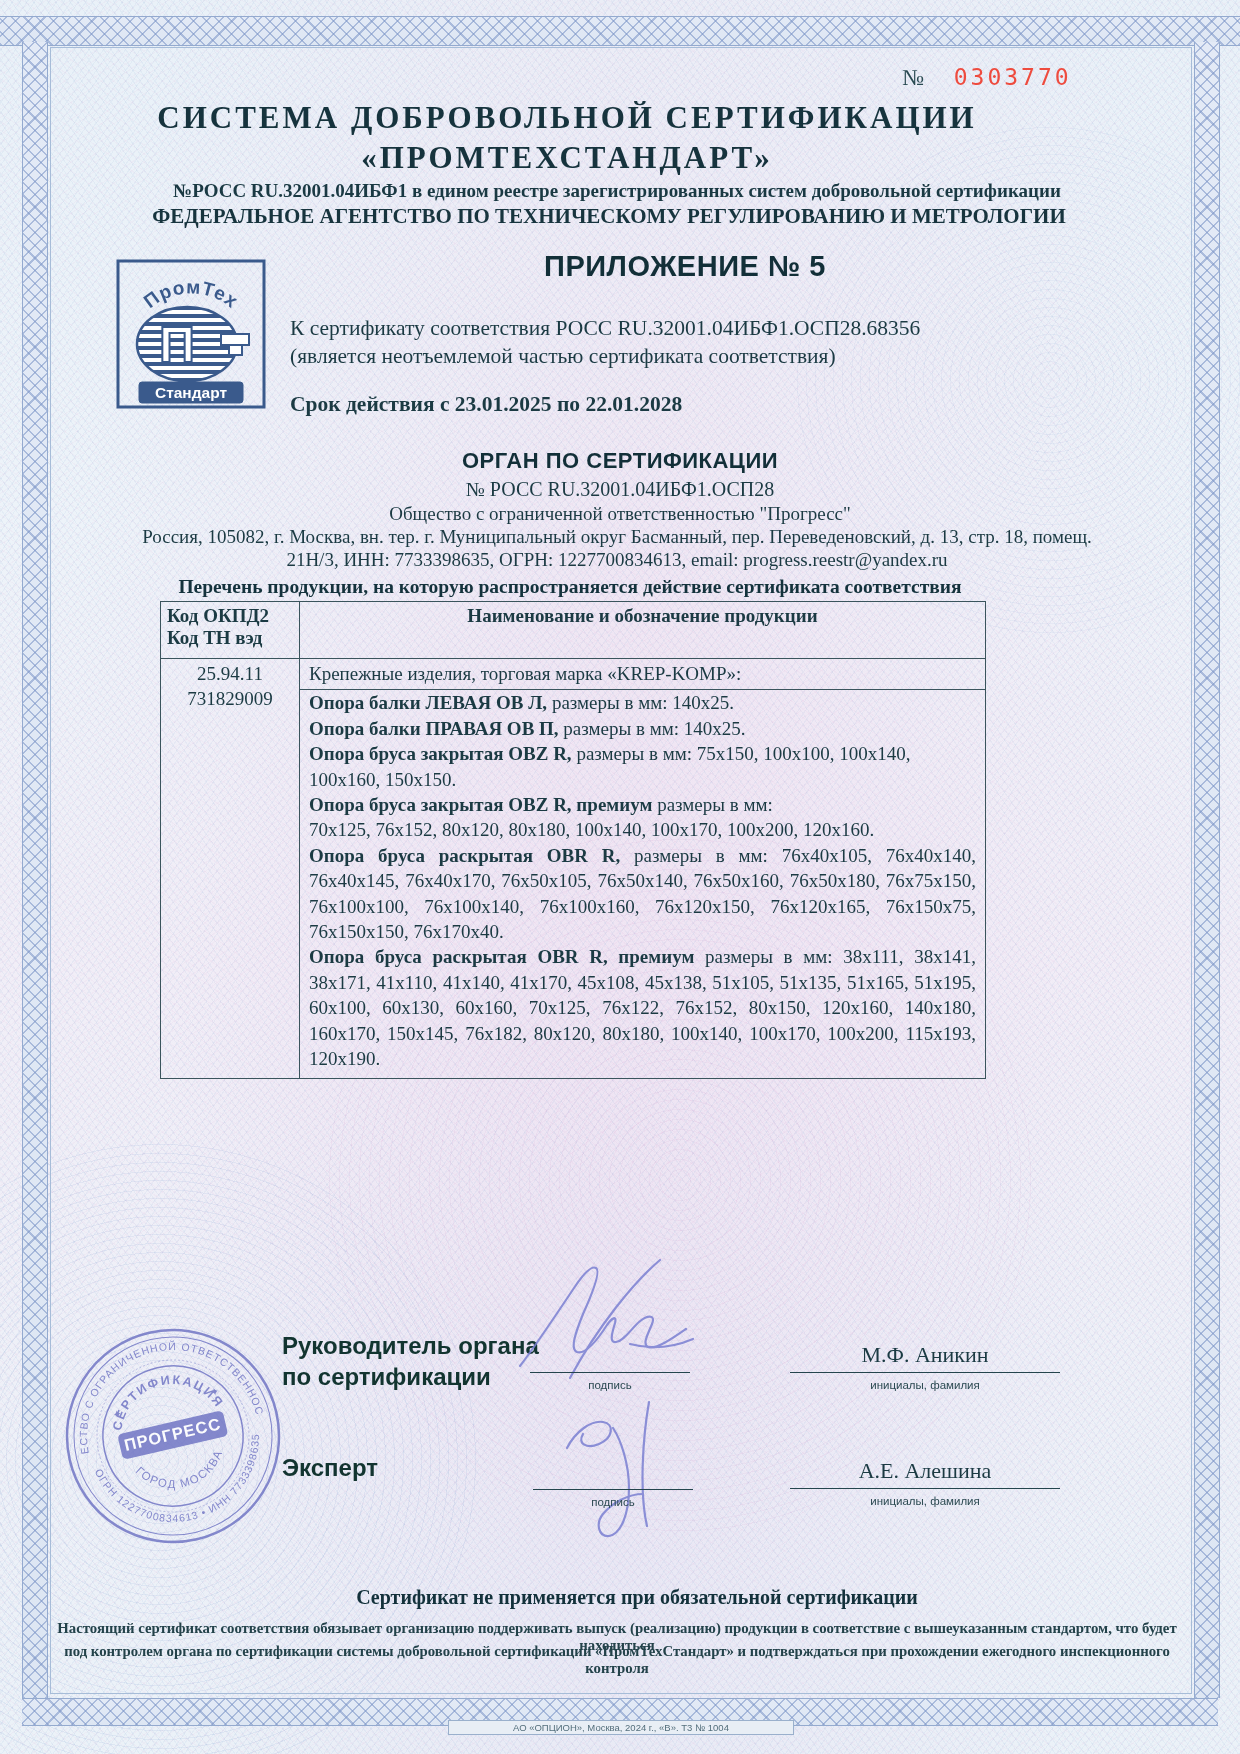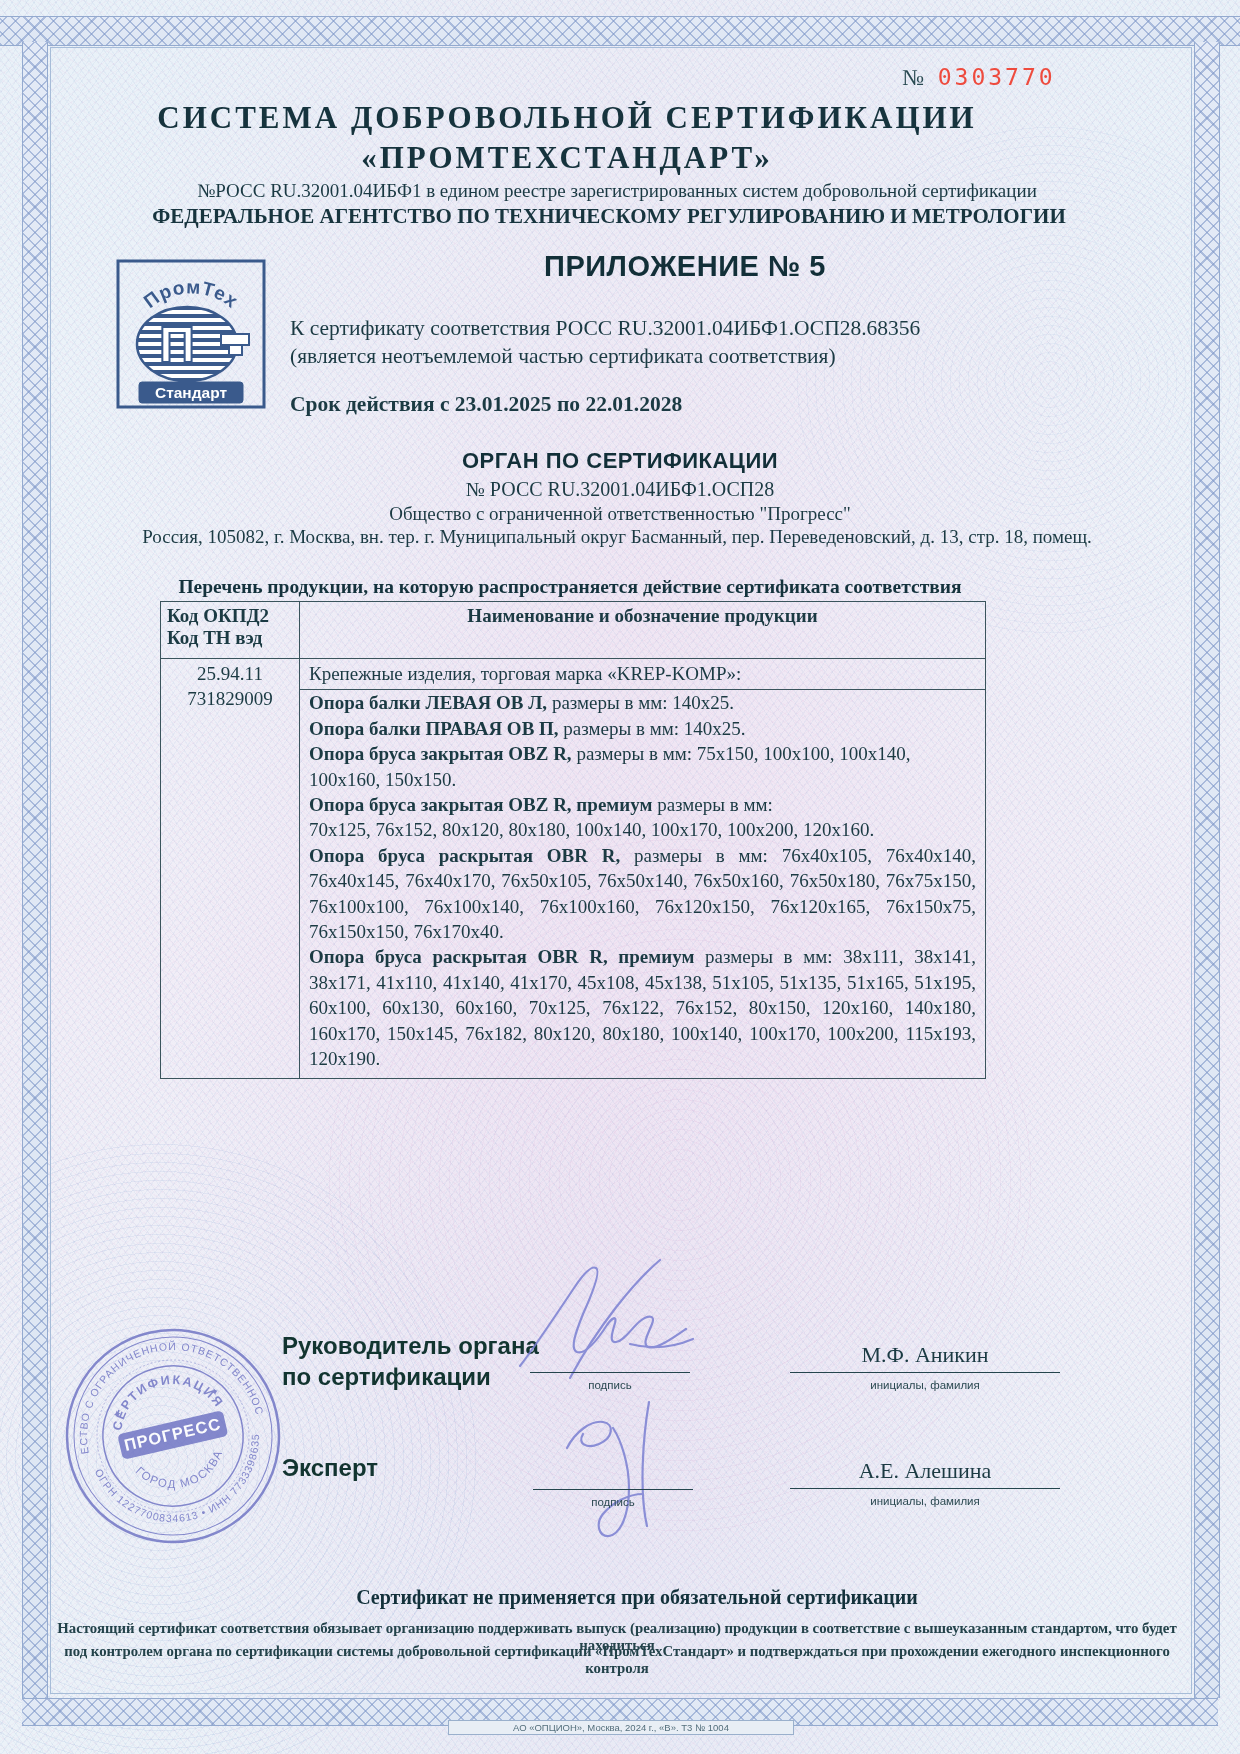--- a/index.html
+++ b/index.html
@@ -46,25 +46,25 @@
   
   .badge{position:absolute;left:397px;top:10px;width:278px;height:62px;border-radius:16px;
     background:linear-gradient(180deg,#cdd3ec,#c1c8e6);
     box-shadow:inset 0 0 0 3px #f2f4fb, 0 0 0 2px #94a0ce, 2px 3px 5px rgba(90,100,150,.35);
     display:flex;align-items:center;justify-content:center;}
   .badge span{font-family:"Liberation Sans",sans-serif;font-weight:800;font-size:30px;
     letter-spacing:2px;color:#ffffff;text-shadow:1px 1px 0 #8a96c4,2px 2px 3px rgba(70,80,130,.55);}
 
   .serial{position:absolute;left:902px;top:64px;font-size:23px;white-space:nowrap;}
   .serial .no{color:#2a4a52;}
-  .serial .digits{color:#ee4b3e;font-family:"DejaVu Sans Mono",monospace;letter-spacing:3px;margin-left:8px;}
+  .serial .digits{color:#ee4b3e;font-family:"DejaVu Sans Mono",monospace;letter-spacing:3px;margin-left:24px;}
 
   .title1{top:100px;left:-3px;font-size:31px;font-weight:bold;letter-spacing:3px;color:#16333d;}
   .title2{top:140px;left:-3px;font-size:31px;font-weight:bold;letter-spacing:3px;color:#16333d;}
-  .registry{top:180px;left:47px;font-size:19px;font-weight:normal;color:#1a3943;}
+  .registry{top:180px;left:47px;font-size:19px;font-weight:bold;color:#1a3943;}
   .agency{top:204px;left:39px;font-size:21px;font-weight:bold;color:#17343e;}
   .annex{top:250px;left:115px;font-family:"Liberation Sans",sans-serif;font-weight:800;
     font-size:29px;color:#122f38;letter-spacing:.5px;}
 
   .logo{position:absolute;left:115px;top:258px;width:152px;height:152px;}
 
   .certline1{position:absolute;left:290px;top:316px;font-size:21.5px;}
   .certline2{position:absolute;left:290px;top:344px;font-size:21.5px;}
   .validity{position:absolute;left:290px;top:392px;font-size:21.5px;font-weight:bold;}
 
@@ -165,20 +165,21 @@
   </svg>
 
   <div class="certline1">К сертификату соответствия РОСС RU.32001.04ИБФ1.ОСП28.68356</div>
   <div class="certline2">(является неотъемлемой частью сертификата соответствия)</div>
   <div class="validity">Срок действия с 23.01.2025 по 22.01.2028</div>
 
   <div class="cline org-heading">ОРГАН ПО СЕРТИФИКАЦИИ</div>
   <div class="cline org-number">№ РОСС RU.32001.04ИБФ1.ОСП28</div>
   <div class="cline org-name">Общество с ограниченной ответственностью "Прогресс"</div>
   <div class="cline addr1">Россия, 105082, г. Москва, вн. тер. г. Муниципальный округ Басманный, пер. Переведеновский, д. 13, стр. 18, помещ.</div>
+  <div class="cline addr2">21Н/3, ИНН: 7733398635, ОГРН: 1227700834613, email: progress.reestr@yandex.ru</div>
   <div class="cline products-heading">Перечень продукции, на которую распространяется действие сертификата соответствия</div>
 
   <div class="ptable">
     <div class="pt-row pt-header">
       <div class="c1">
         <div>Код ОКПД2</div>
         <div>Код ТН вэд</div>
       </div>
       <div class="c2">Наименование и обозначение продукции</div>
     </div>

